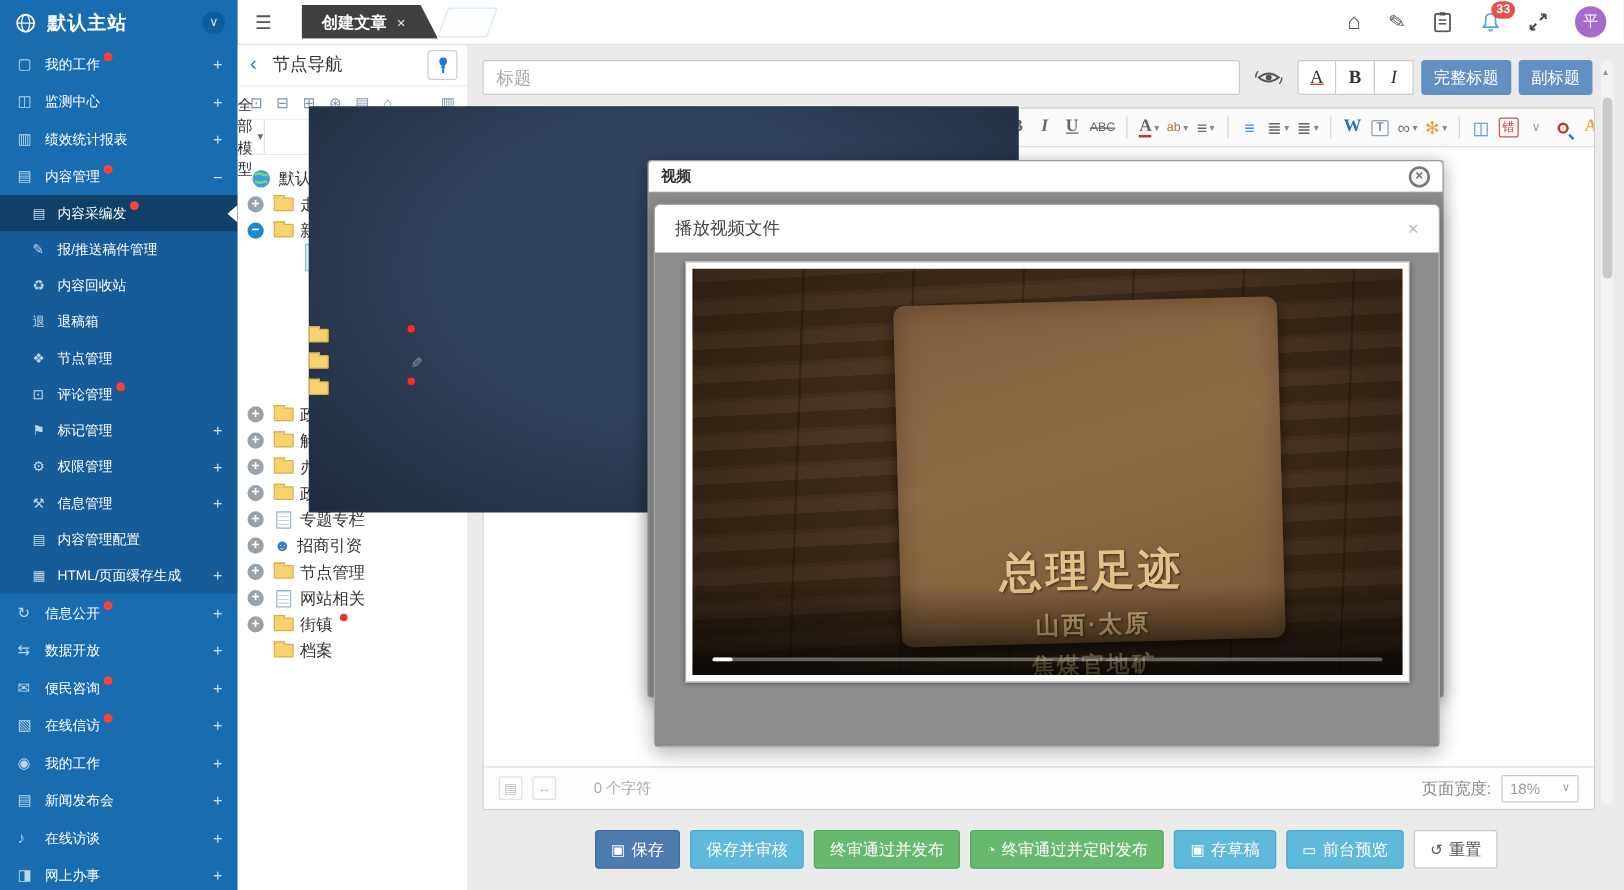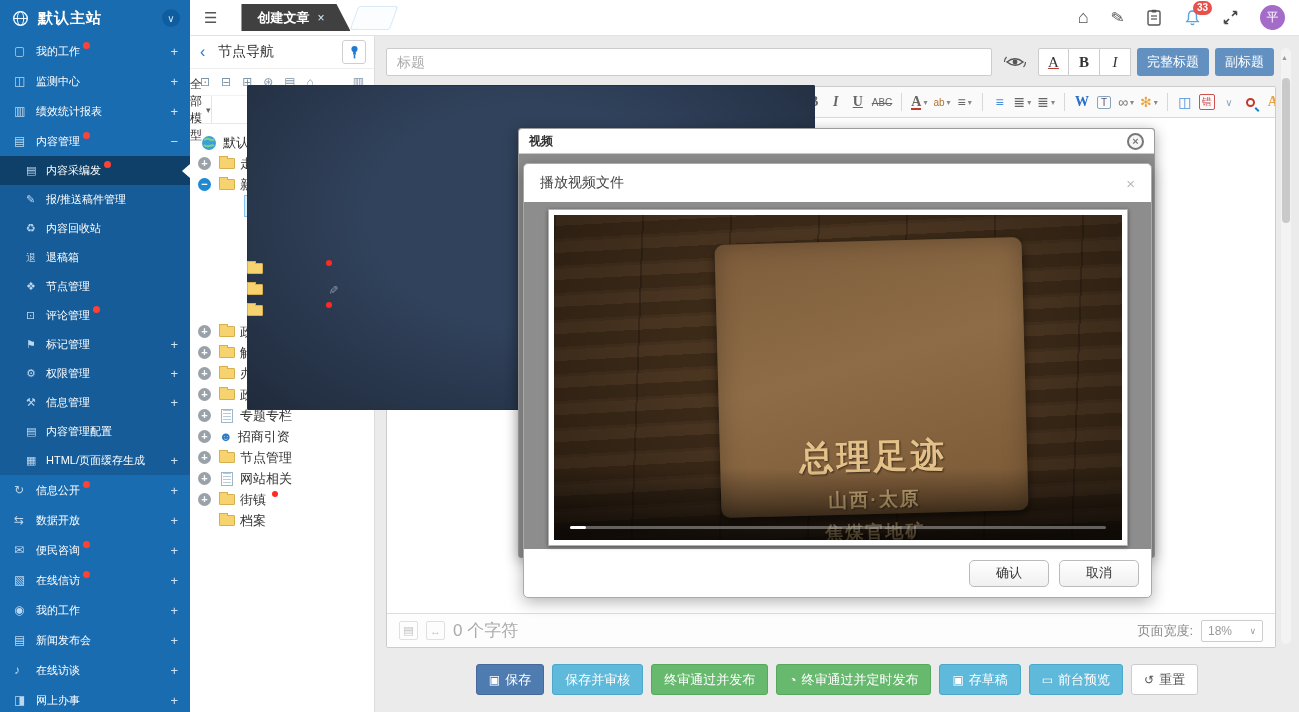--- a/index.html
+++ b/index.html
@@ -83,21 +83,21 @@
   .ed-toolbar { height:31px; background:#fafafa; border-bottom:1px solid #d9d9d9; display:flex; align-items:center; padding:0 6px; gap:2px; overflow:hidden; }
   .tb-sep { width:1px; height:18px; background:#d8d8d8; margin:0 5px; flex:none; }
   .tb-i { min-width:20px; height:24px; display:flex; align-items:center; justify-content:center; color:#666; font-size:14px; cursor:pointer; border-radius:2px; padding:0 2px; flex:none; }
   .tb-caret { font-size:8px; color:#888; margin-left:2px; }
   .tb-select { height:23px; border:1px solid #ccc; background:#fff; border-radius:2px; display:flex; align-items:center; font-size:12px; color:#555; padding-left:7px; cursor:pointer; flex:none; margin:0 2px; }
   .tb-select .tb-caret { border-left:1px solid #ddd; height:100%; display:flex; align-items:center; padding:0 4px; margin-left:auto; }
   .serifb { font-family:"Liberation Serif","DejaVu Serif",serif; font-weight:bold; }
   .ed-canvas { height:495px; background:#fff; }
   .ed-status { height:34px; border-top:1px solid #ddd; display:flex; align-items:center; padding:0 12px; color:#aaa; background:#fdfdfd; }
   .st-ic { width:19px; height:19px; border:1px solid #e0e0e0; border-radius:2px; display:flex; align-items:center; justify-content:center; font-size:11px; color:#c0c0c0; margin-right:8px; cursor:pointer; }
-  .st-count { margin-left:0; font-size:17px; }
+  .st-count { margin-left:22px; font-size:12px; }
   .st-right { margin-left:auto; display:flex; align-items:center; gap:8px; color:#888; }
   .pw-select { width:62px; height:22px; border:1px solid #ccc; border-radius:2px; background:#fff; color:#999; font-size:12px; display:flex; align-items:center; justify-content:space-between; padding:0 6px; cursor:pointer; }
 
   .vscroll { position:absolute; left:906px; top:12px; width:10px; height:596px; background:#f3f3f3; border-radius:5px; }
   .vs-arrow { width:10px; text-align:center; font-size:7px; color:#999; }
   .vs-thumb { position:absolute; left:1px; top:30px; width:8px; height:145px; background:#c9c9c9; border-radius:4px; cursor:pointer; }
 
   .actions-row { position:absolute; left:0; top:628px; width:924px; display:flex; justify-content:center; gap:8px; }
   .act-btn { height:31px; padding:0 12px; border-radius:3px; font-size:13px; color:#fff; border:1px solid transparent; display:flex; align-items:center; gap:5px; cursor:pointer; white-space:nowrap; }
   .act-btn .ai { font-size:12px; }
@@ -682,17 +682,13 @@
 
         </div>
         <div class="vctrl">
           <div class="vprog">
               <div class="vfill"></div>
             </div>
         </div>
       </div>
     </div>
   </div>
-  <div class="mi-footer">
-    <button class="dlg-btn">确认</button>
-    <button class="dlg-btn">取消</button>
-  </div>
 </div>
 
 </body></html>

